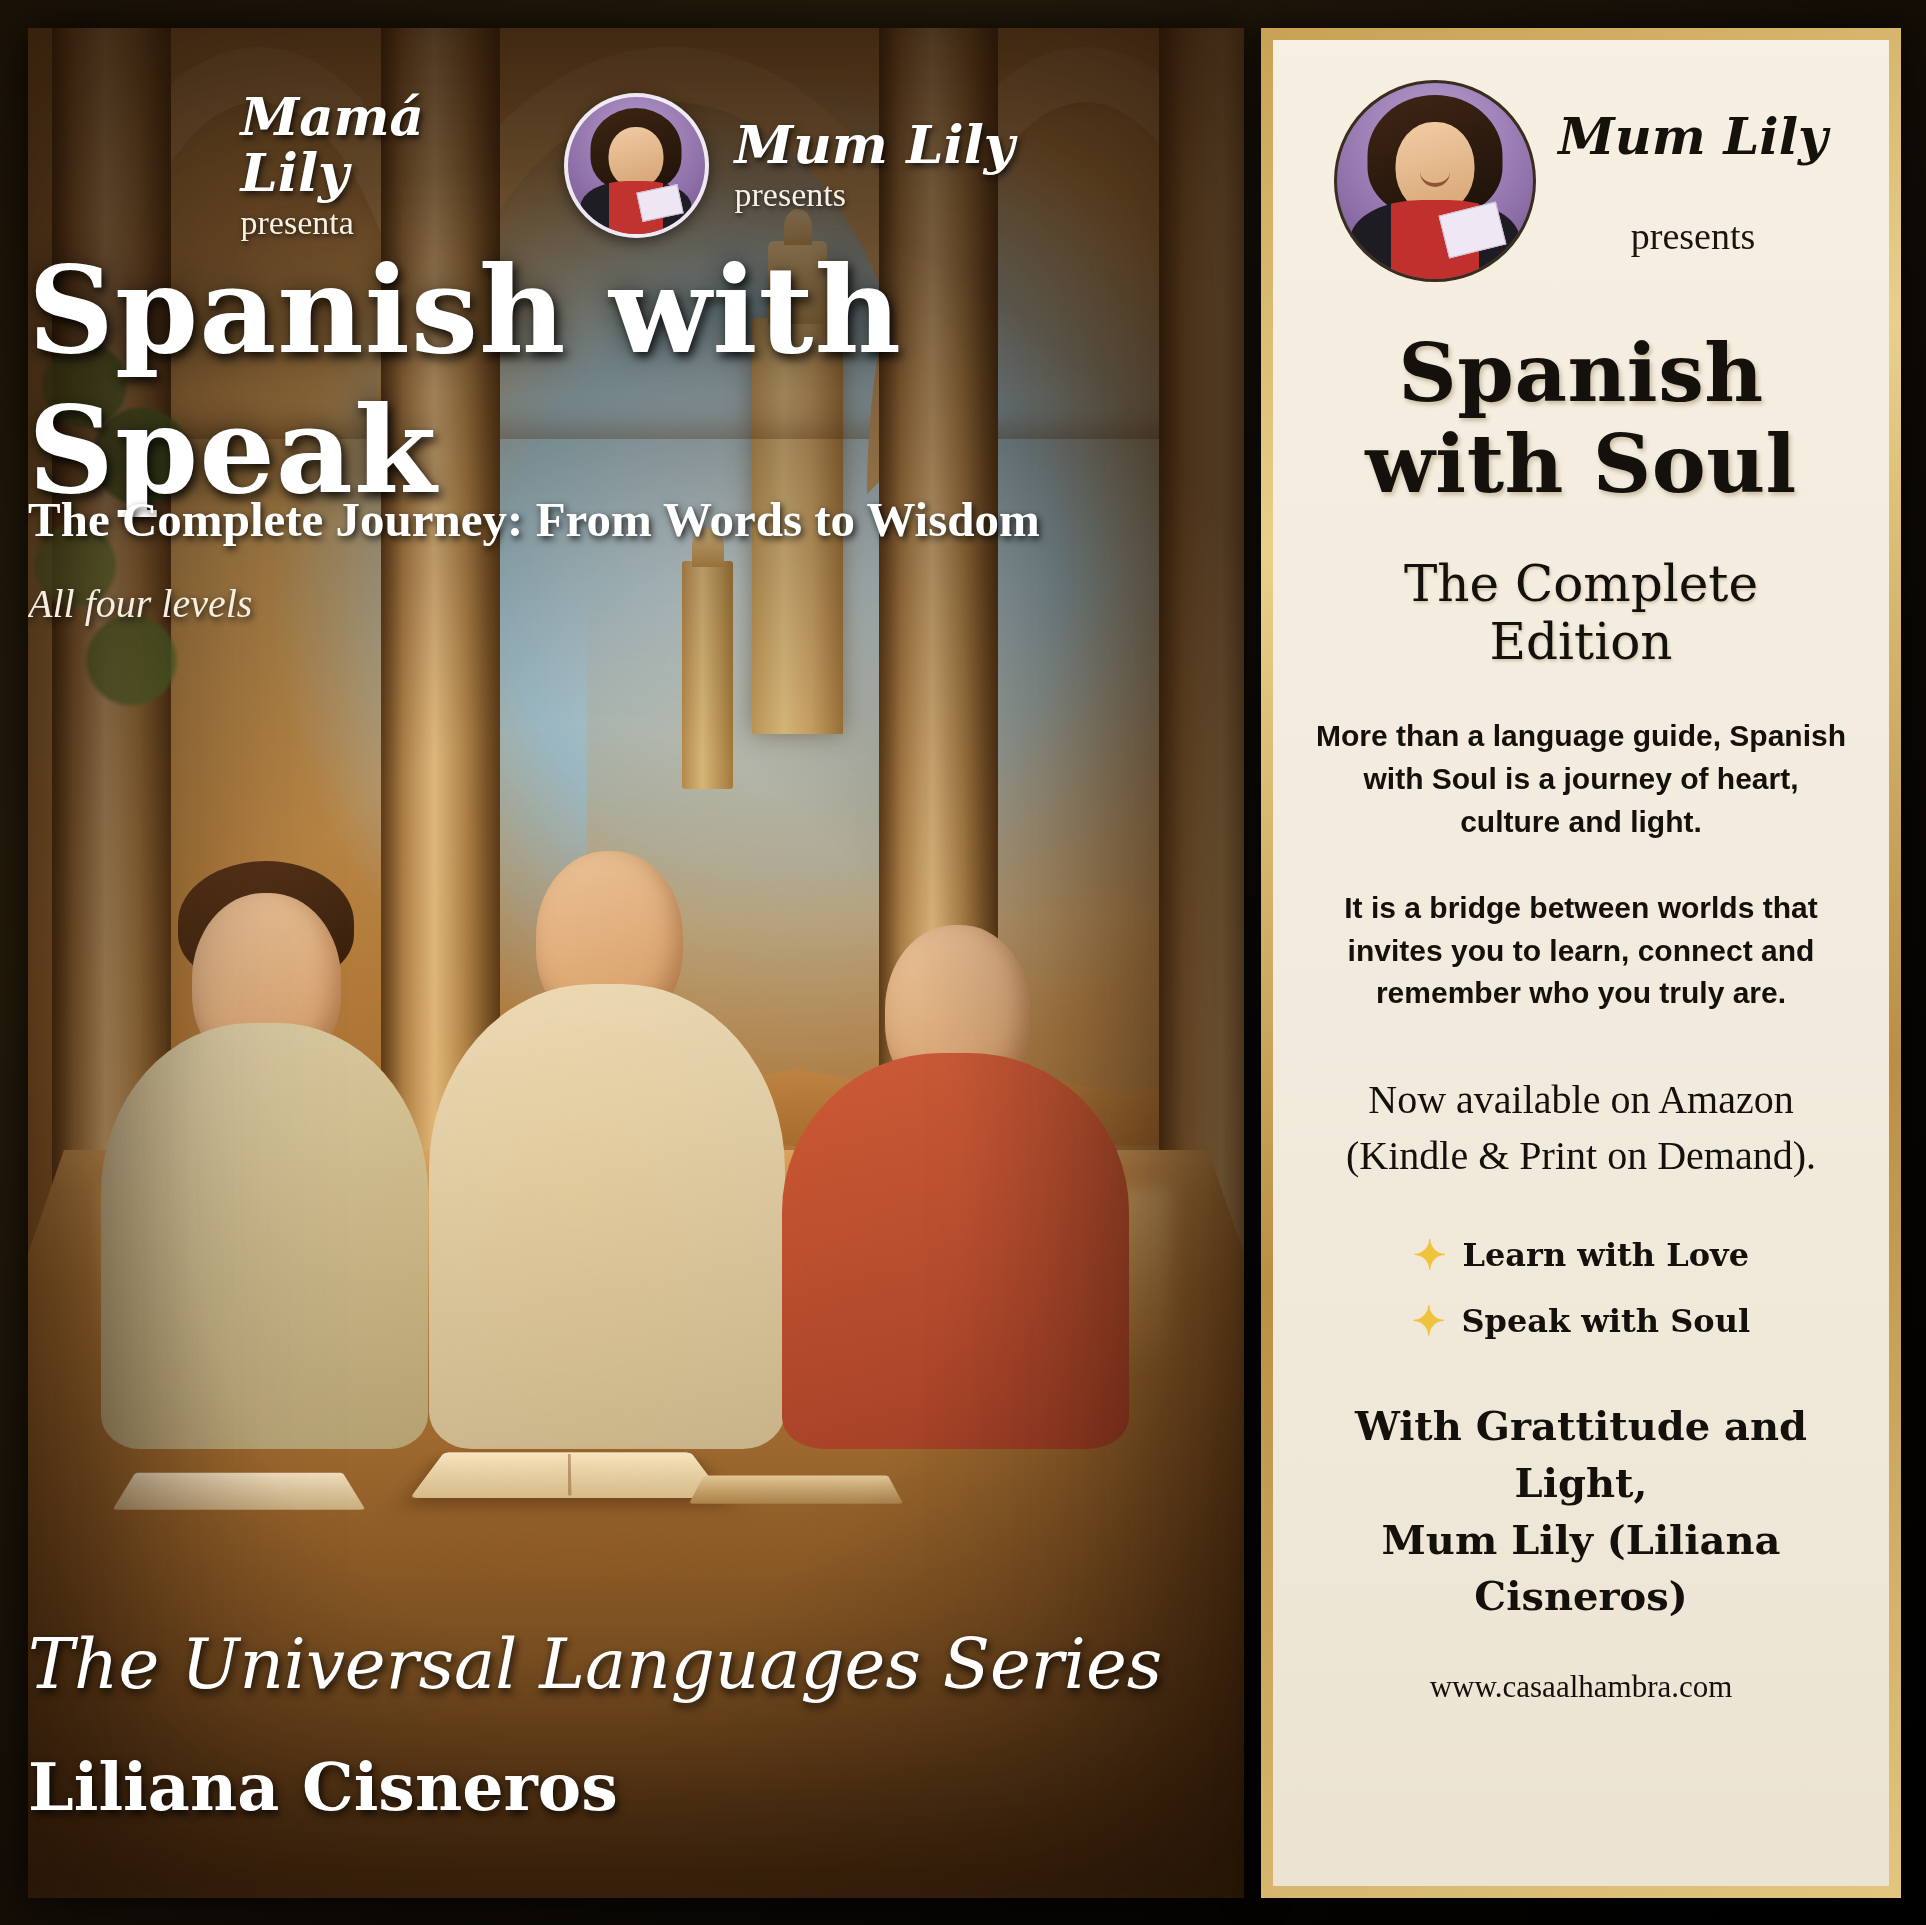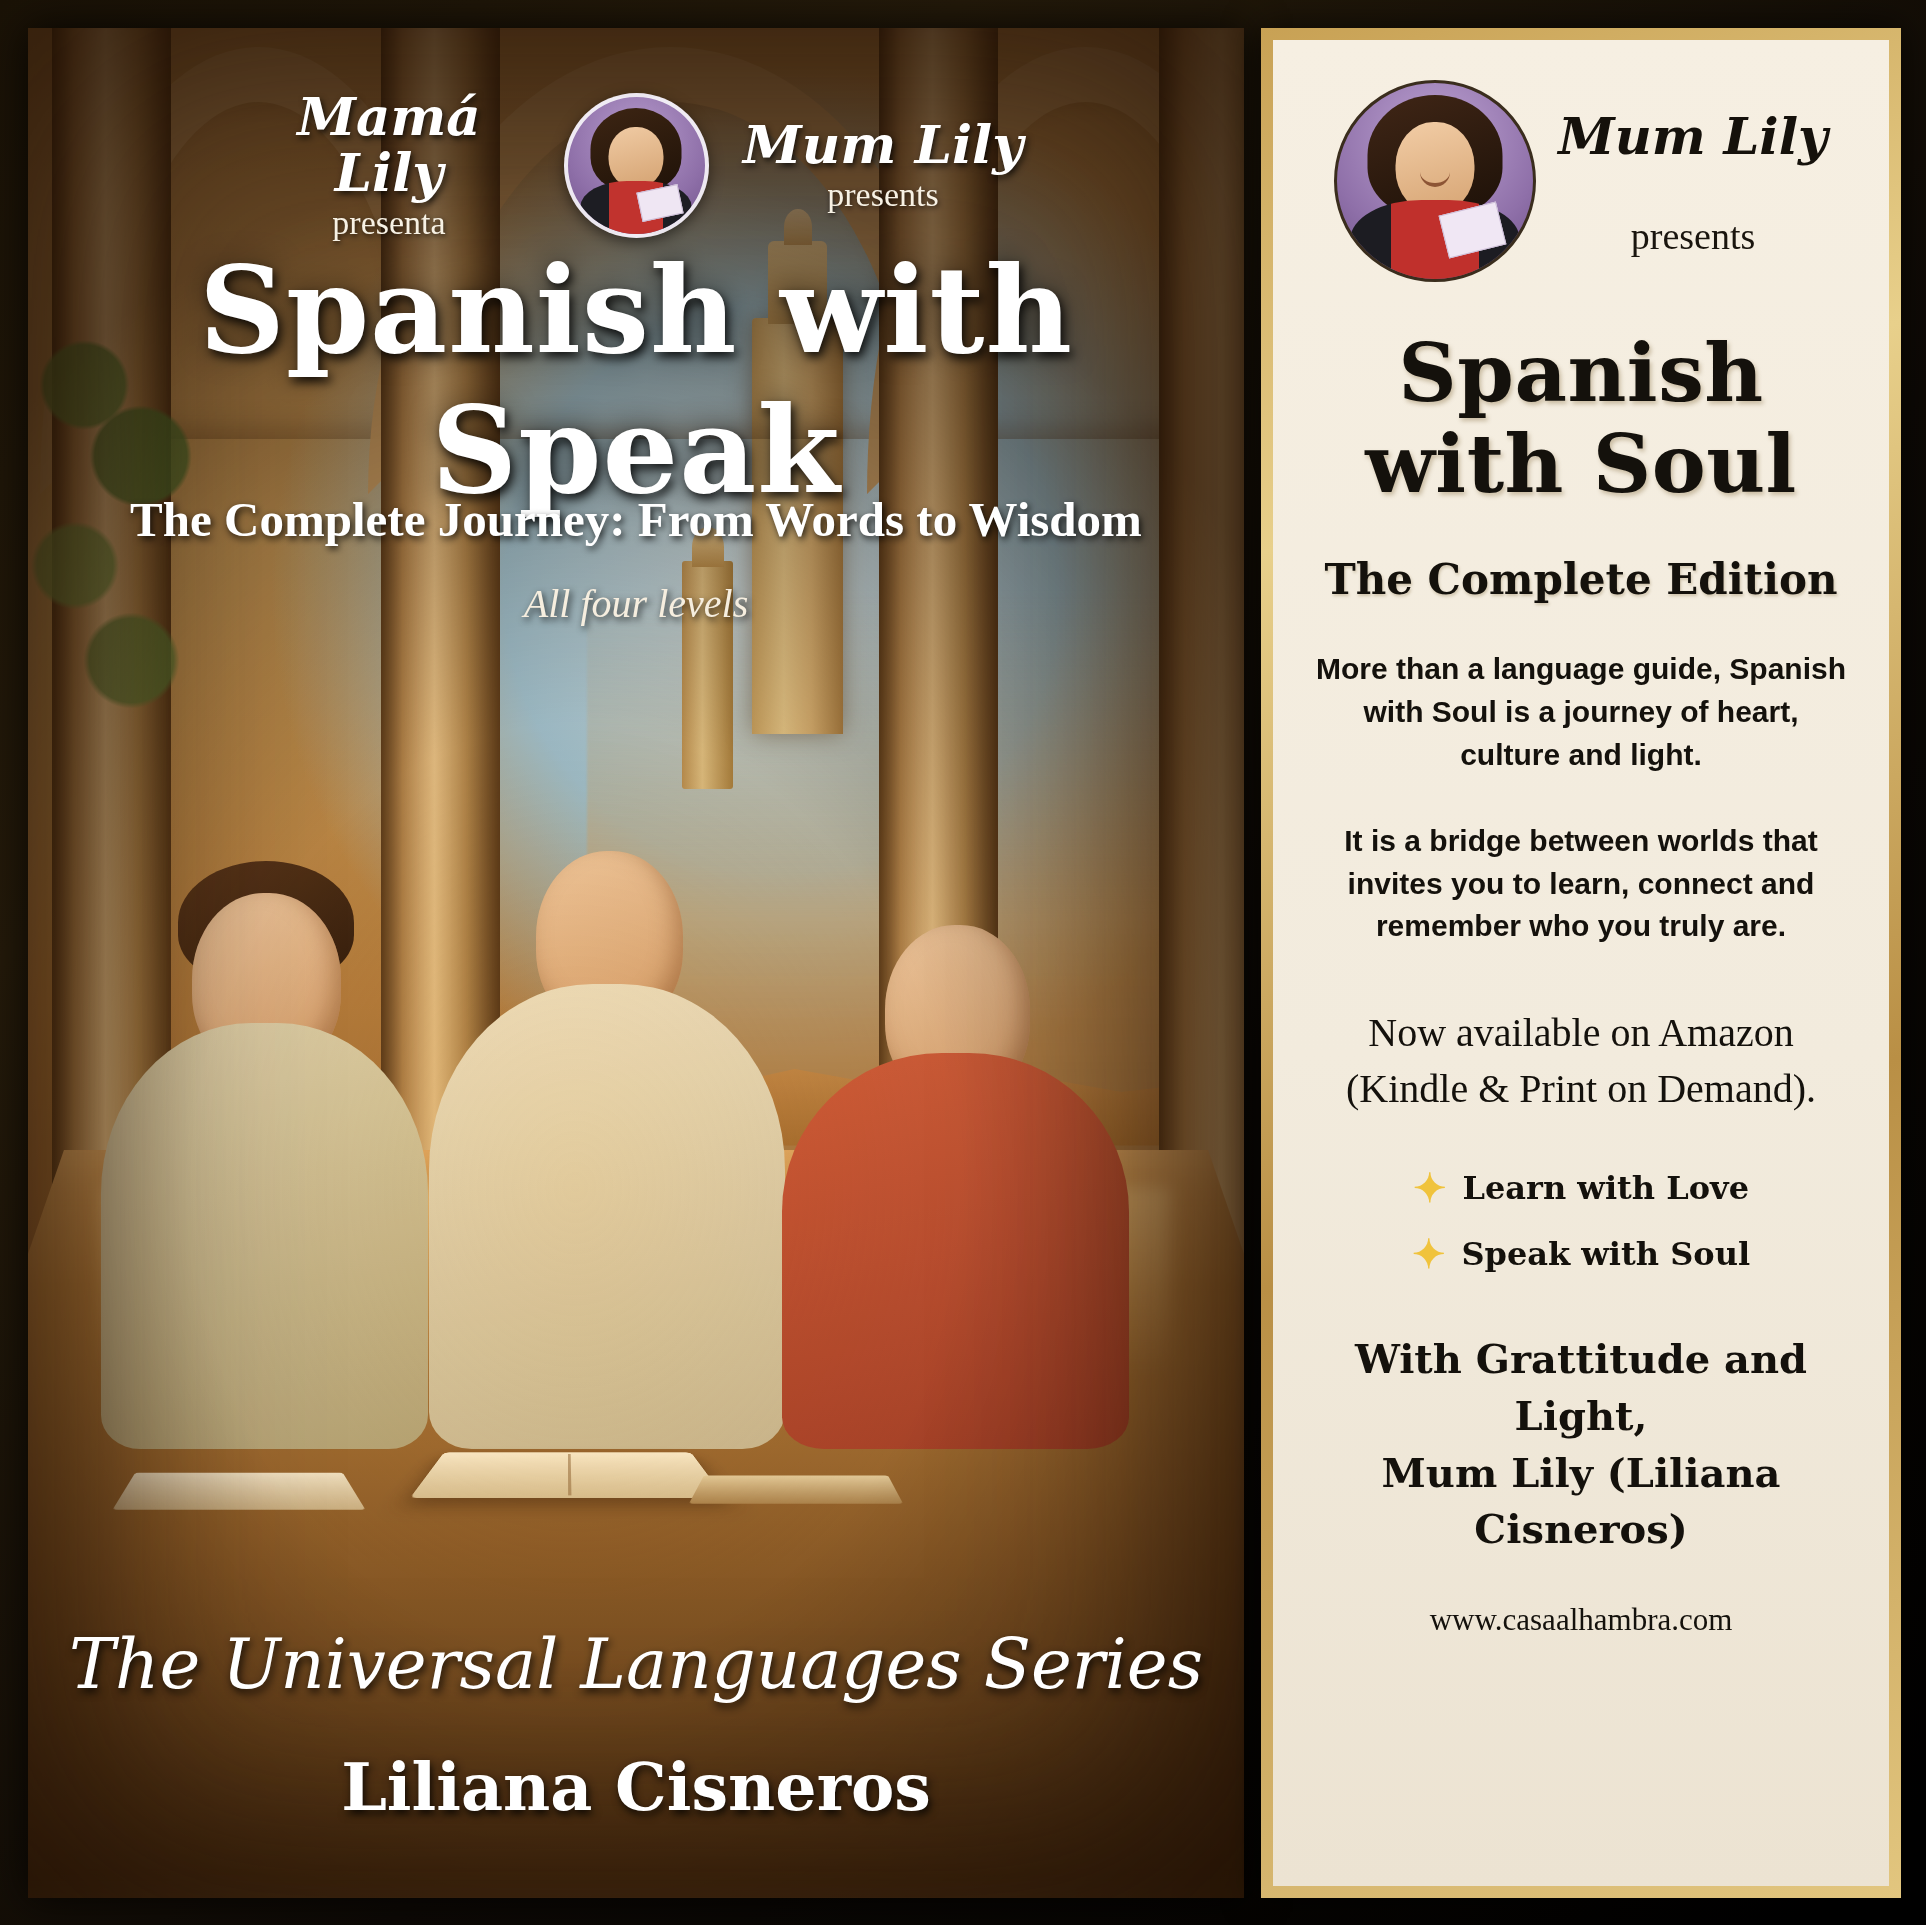--- a/index.html
+++ b/index.html
@@ -272,21 +272,20 @@
     height: 53px;
     background: linear-gradient(180deg, #e8d4a6, #b08a52);
     border-radius: 4px;
     transform: perspective(297px) rotateX(58deg);
   }
 
   
   .cover-text {
     position: absolute;
     inset: 0;
-    text-align: center;
     color: #fff;
   }
   .brand-row {
     position: absolute;
     top: 61px;
     left: 0;
     right: 0;
     display: flex;
     align-items: center;
     justify-content: center;
@@ -527,22 +526,22 @@
     font-family: "DejaVu Serif", serif;
     font-weight: bold;
     font-size: 81px;
     line-height: 1.12;
     margin-top: 46px;
     letter-spacing: 0.5px;
     text-shadow: 2px 3px 4px rgba(120,95,45,.35);
   }
   .panel-edition {
     font-family: "DejaVu Serif", serif;
-    font-weight: bold;
-    font-size: 42px;
+    font-weight: normal;
+    font-size: 50px;
     margin-top: 46px;
     text-shadow: 1px 2px 3px rgba(120,95,45,.3);
   }
   .panel-para {
     font-family: Liberation Sans, sans-serif;
     font-weight: bold;
     font-size: 30px;
     line-height: 1.42;
     margin-top: 44px;
     padding: 0 6px;

